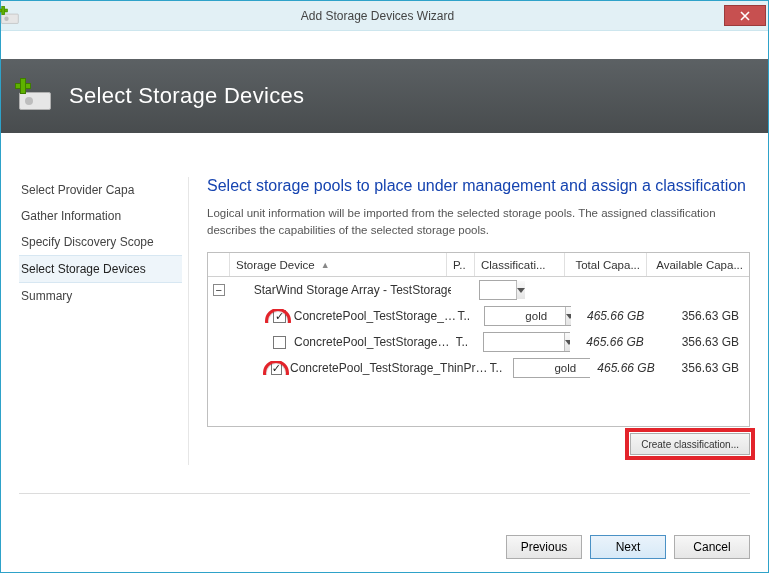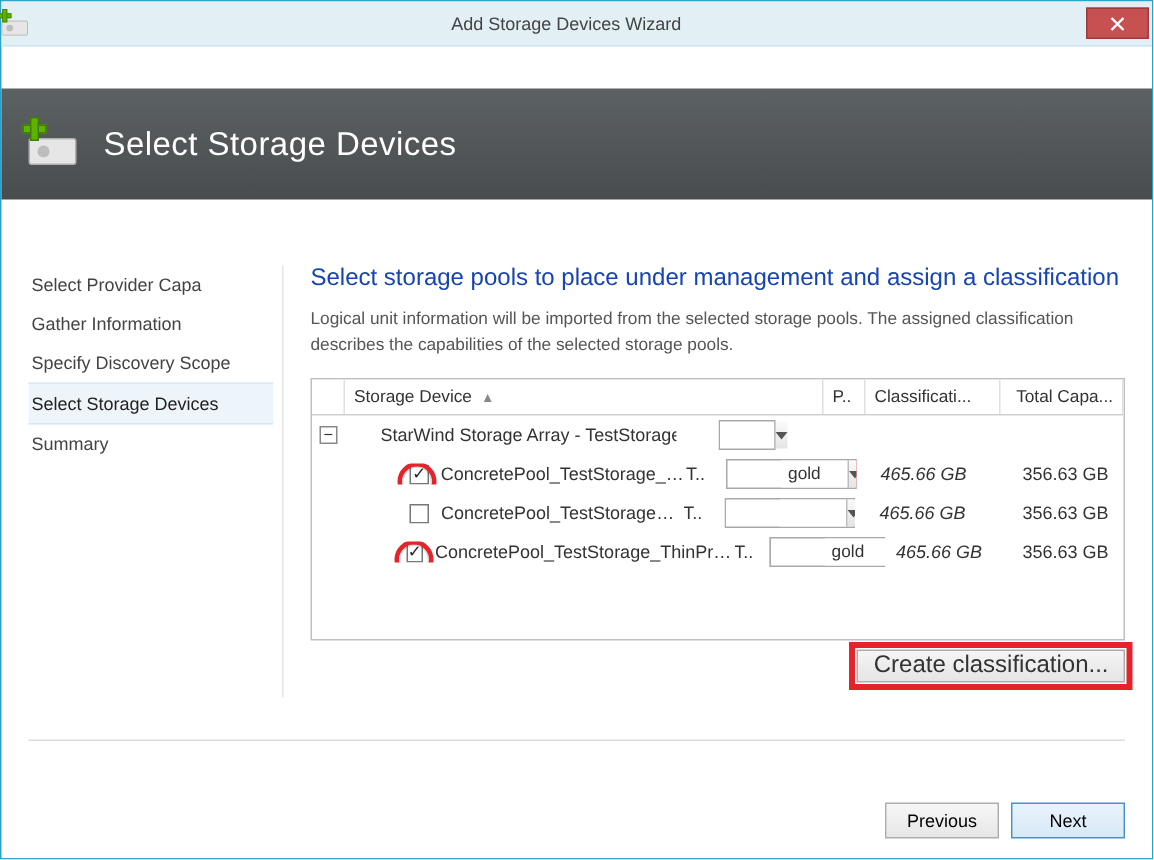--- a/index.html
+++ b/index.html
@@ -225,21 +225,21 @@
   .below-grid {
     display:flex;
     justify-content:flex-end;
     padding: 6px 0 10px 0;
   }
   .create-btn {
     height:22px;
     padding: 0 10px;
     border:1px solid #adadad;
     background:linear-gradient(#f5f5f5,#e5e5e5);
-    font-size:16px;
+    font-size:10px;
     cursor:pointer;
     display:inline-flex; align-items:center;
   }
   .boxred { outline:4px solid #e3242b; outline-offset:1px; }
 
   .sep {
     height:1px; background:#dcdcdc; margin: 0 18px;
   }
   .footer {
     height: 50px;
@@ -306,20 +306,21 @@
       <div class="grid">
         <div class="grid-header">
           <div class="gh gh0"></div>
           <div class="gh gh1">
             <span>Storage Device</span>
             <span class="sort">▲</span>
           </div>
           <div class="gh gh2">P..</div>
           <div class="gh gh3">Classificati...</div>
           <div class="gh gh4">Total Capa...</div>
+          <div class="gh gh5">Available Capa...</div>
         </div>
 
         <div class="grid-body">
 
           <div class="row">
             <div class="c0">
                 <div class="exp">−</div>
               </div>
             <div class="cell c1 indent1">StarWind Storage Array - TestStorage</div>
             <div class="cell c2"></div>
@@ -393,15 +394,16 @@
       <div class="below-grid">
         <span class="create-btn boxred">Create classification...</span>
       </div>
     </div>
   </div>
 
   <div class="sep"></div>
   <div class="footer">
     <button class="btn">Previous</button>
     <button class="btn primary">Next</button>
+    <button class="btn">Cancel</button>
   </div>
 
 </div>
 
 </body></html>

